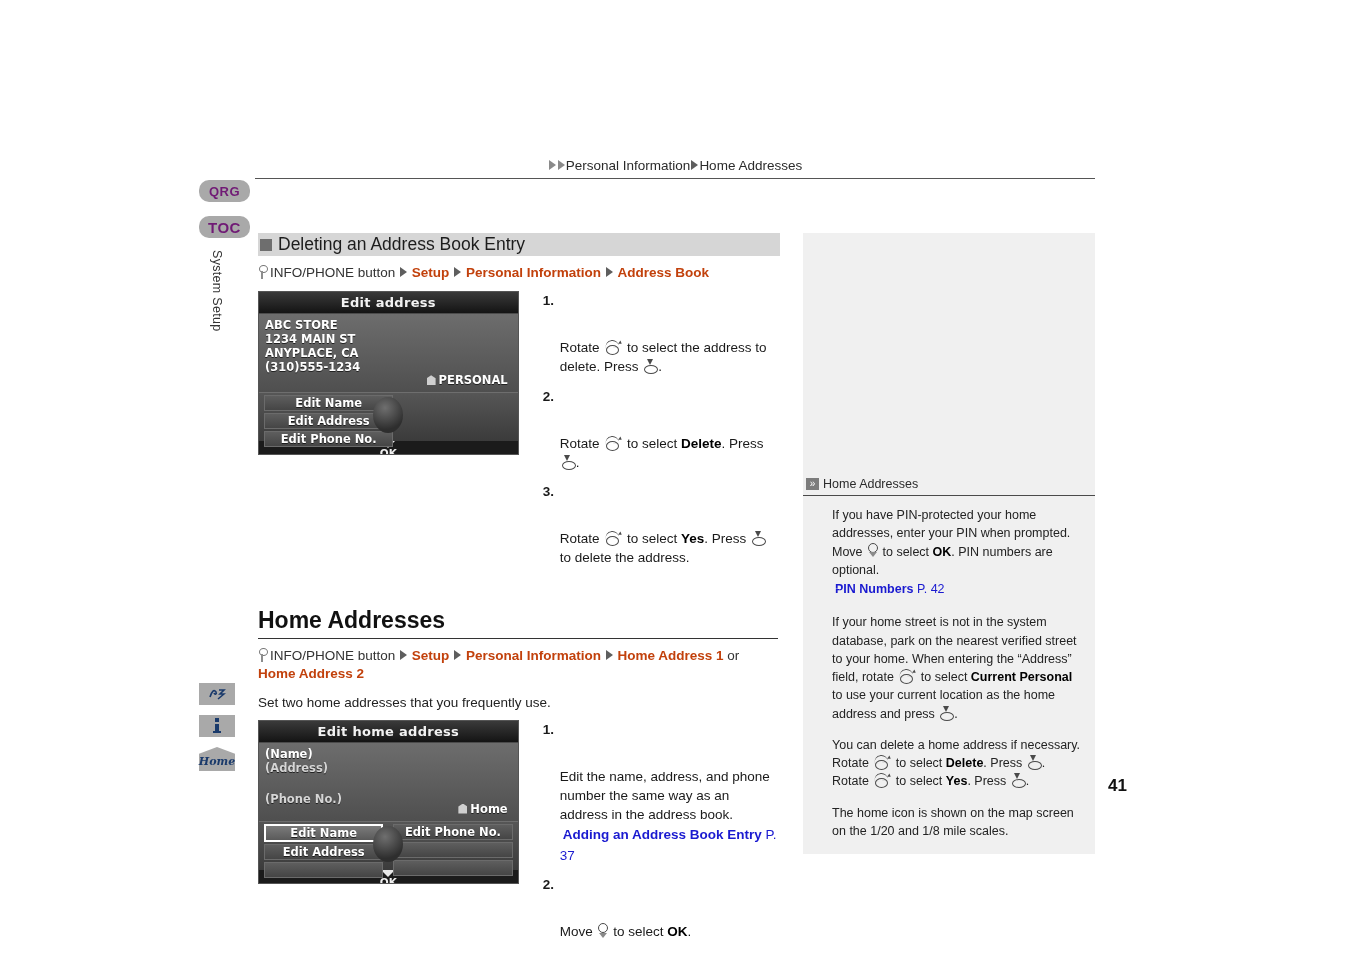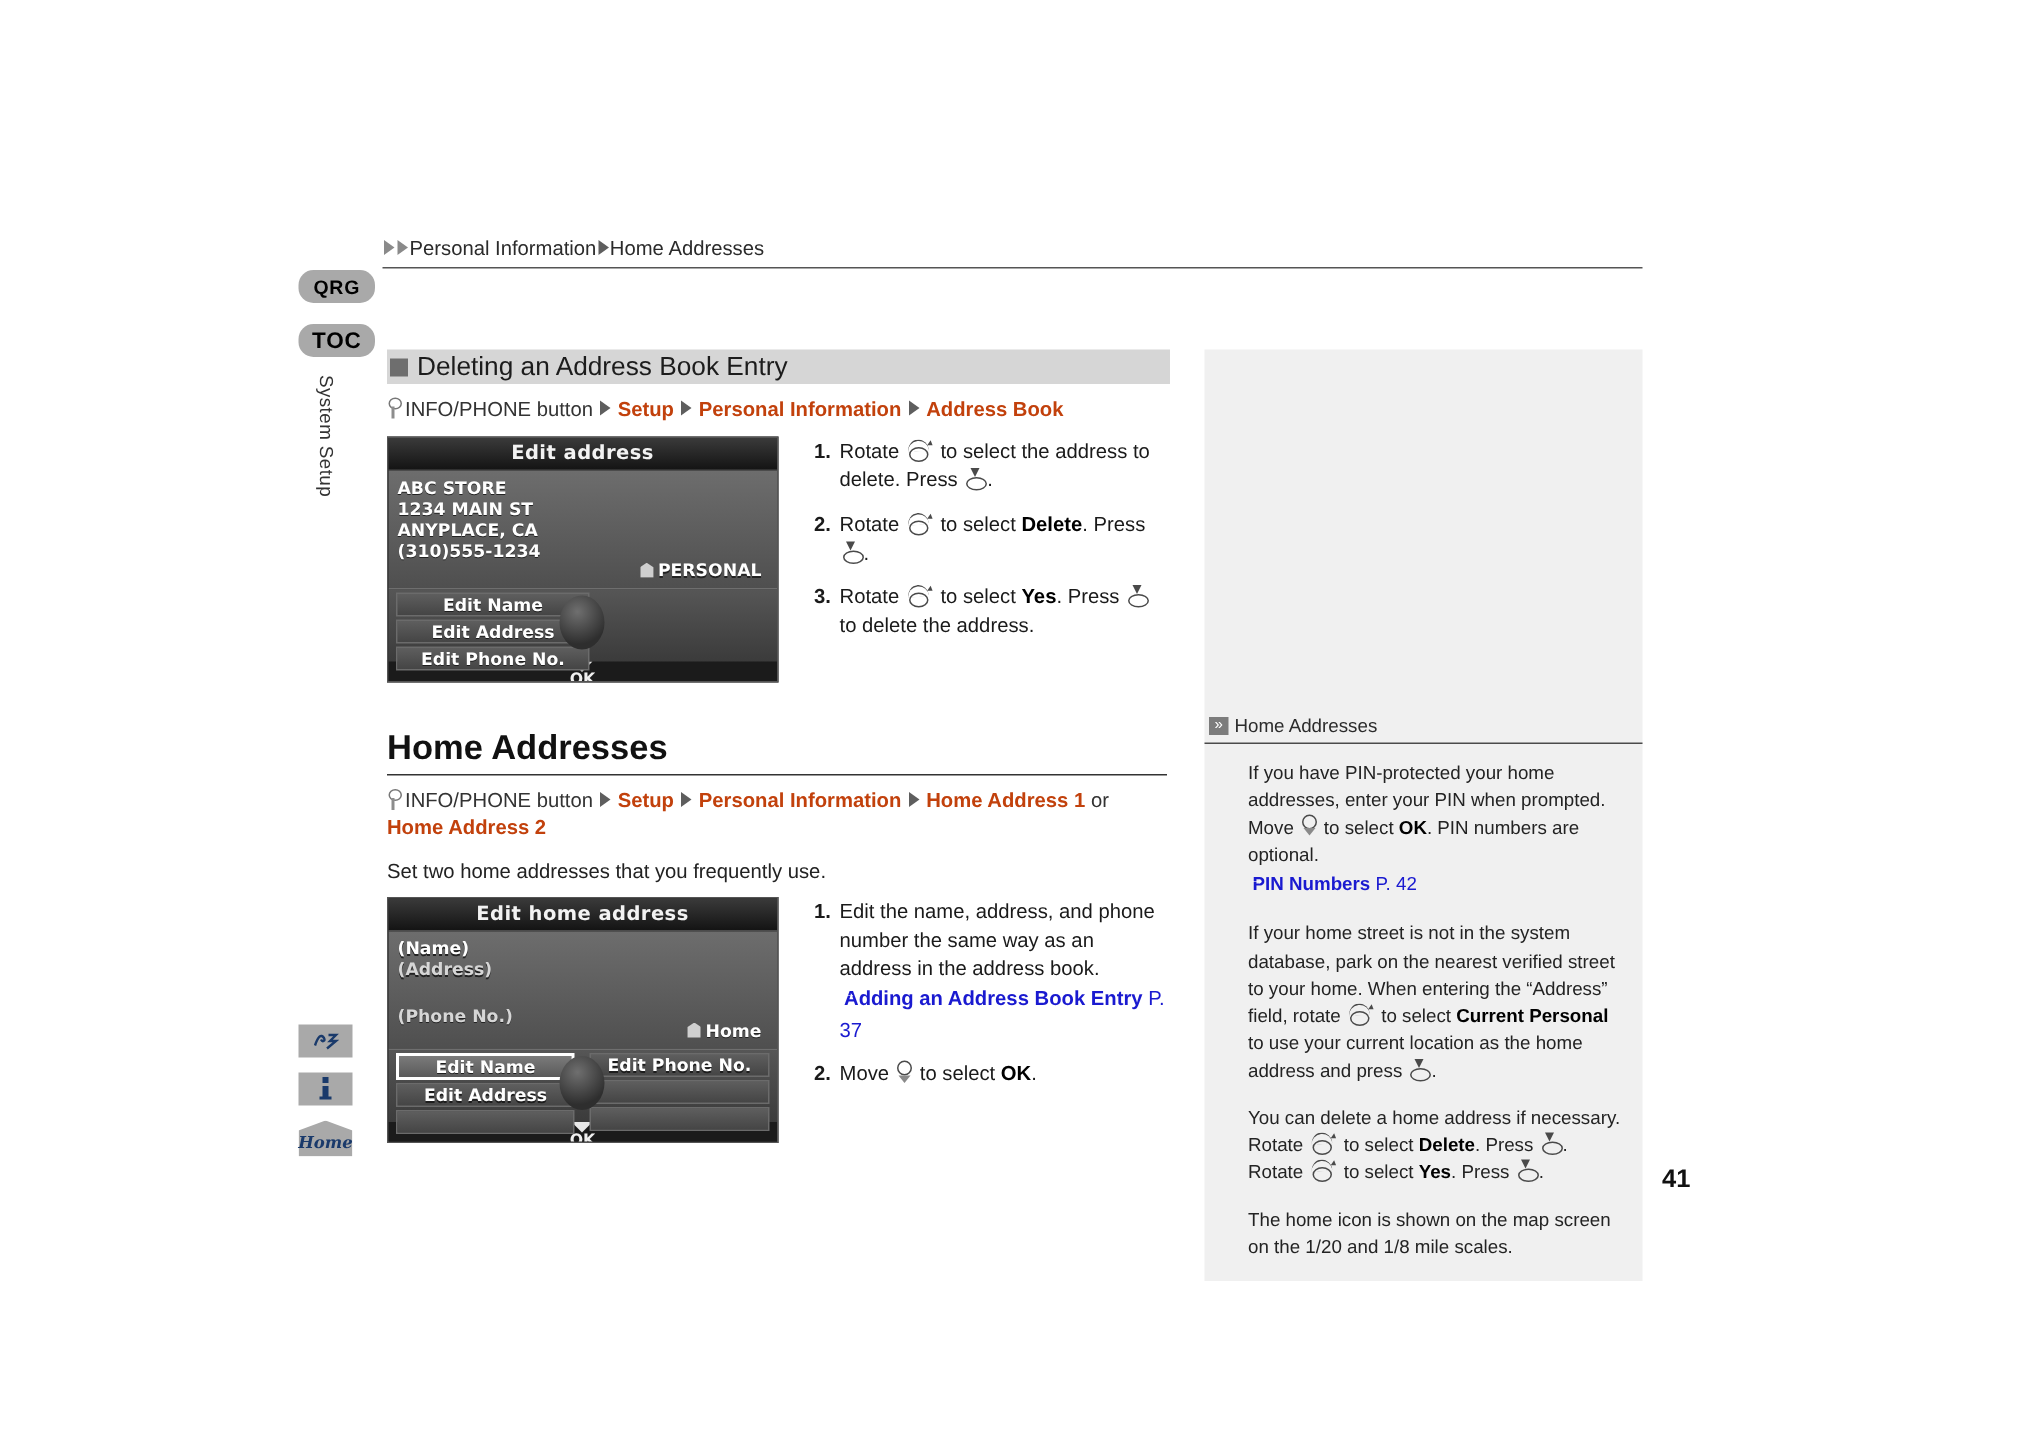--- a/index.html
+++ b/index.html
@@ -14,21 +14,21 @@
     overflow: hidden;
   }
 
   
   .side-tabs { position: absolute; left: 199px; top: 180px; width: 36px; }
   .tab-chip {
     width: 51px; height: 22px;
     background: #a9a9a9;
     display: flex; align-items: center; justify-content: center;
     font-weight: bold; font-size: 13px; letter-spacing: .5px;
-    color: #000000;
+    color: #701a75;
     border-radius: 10px;
   }
   .tab-chip.toc { font-size: 15px; margin-top: 14px; }
   .side-vert {
     margin-top: 12px;
     height: 120px; width: 36px;
     display: flex; align-items: flex-start; justify-content: center;
   }
   .side-vert span {
     writing-mode: vertical-rl;
@@ -59,21 +59,21 @@
   .home-chip span {
     position: relative; z-index: 2;
     font-family: "DejaVu Serif", serif;
     font-style: italic; font-size: 11px; font-weight: bold;
     color: #1a3a6b; padding-top: 4px;
   }
 
   
   .hdr {
     position: absolute; left: 255px; top: 158px; width: 840px;
-    text-align: left;
+    text-align: center;
   }
   .hdr-line {
     font-size: 13.5px; color: #2b2b2b;
     padding-bottom: 5px; white-space: nowrap;
   }
   .hdr-rule { border-bottom: 1.3px solid #555; width: 840px; }
   .tri {
     display: inline-block;
     width: 0; height: 0;
     border-left: 7px solid #8a8a8a;
@@ -269,21 +269,21 @@
     margin-bottom: -1px;
   }
   .shot-foot .ok {
     color: #f0f0f0; font-size: 10.5px; font-weight: bold;
   }
 
   
   .steps { font-size: 13.5px; line-height: 1.42; color: #1a1a1a; }
   .step { display: flex; margin-bottom: 10px; }
   .step .num { font-weight: bold; width: 17px; flex: none; }
-  .step .txt { flex: 1; }
+  .step .txt { flex: 1; margin-top: 47px; }
   .step b { font-weight: bold; color: #000; }
   .xref { color: #1a1ad0; font-weight: bold; display: block; margin-top: 1px; }
   .xref .pg { font-weight: normal; }
 
   .row-blk { display: flex; gap: 24px; }
 
   
   .rail { position: absolute; left: 803px; top: 233px; width: 292px; }
   .rail-top { height: 239px; background: #f0f0f0; }
   .rail-hd {

